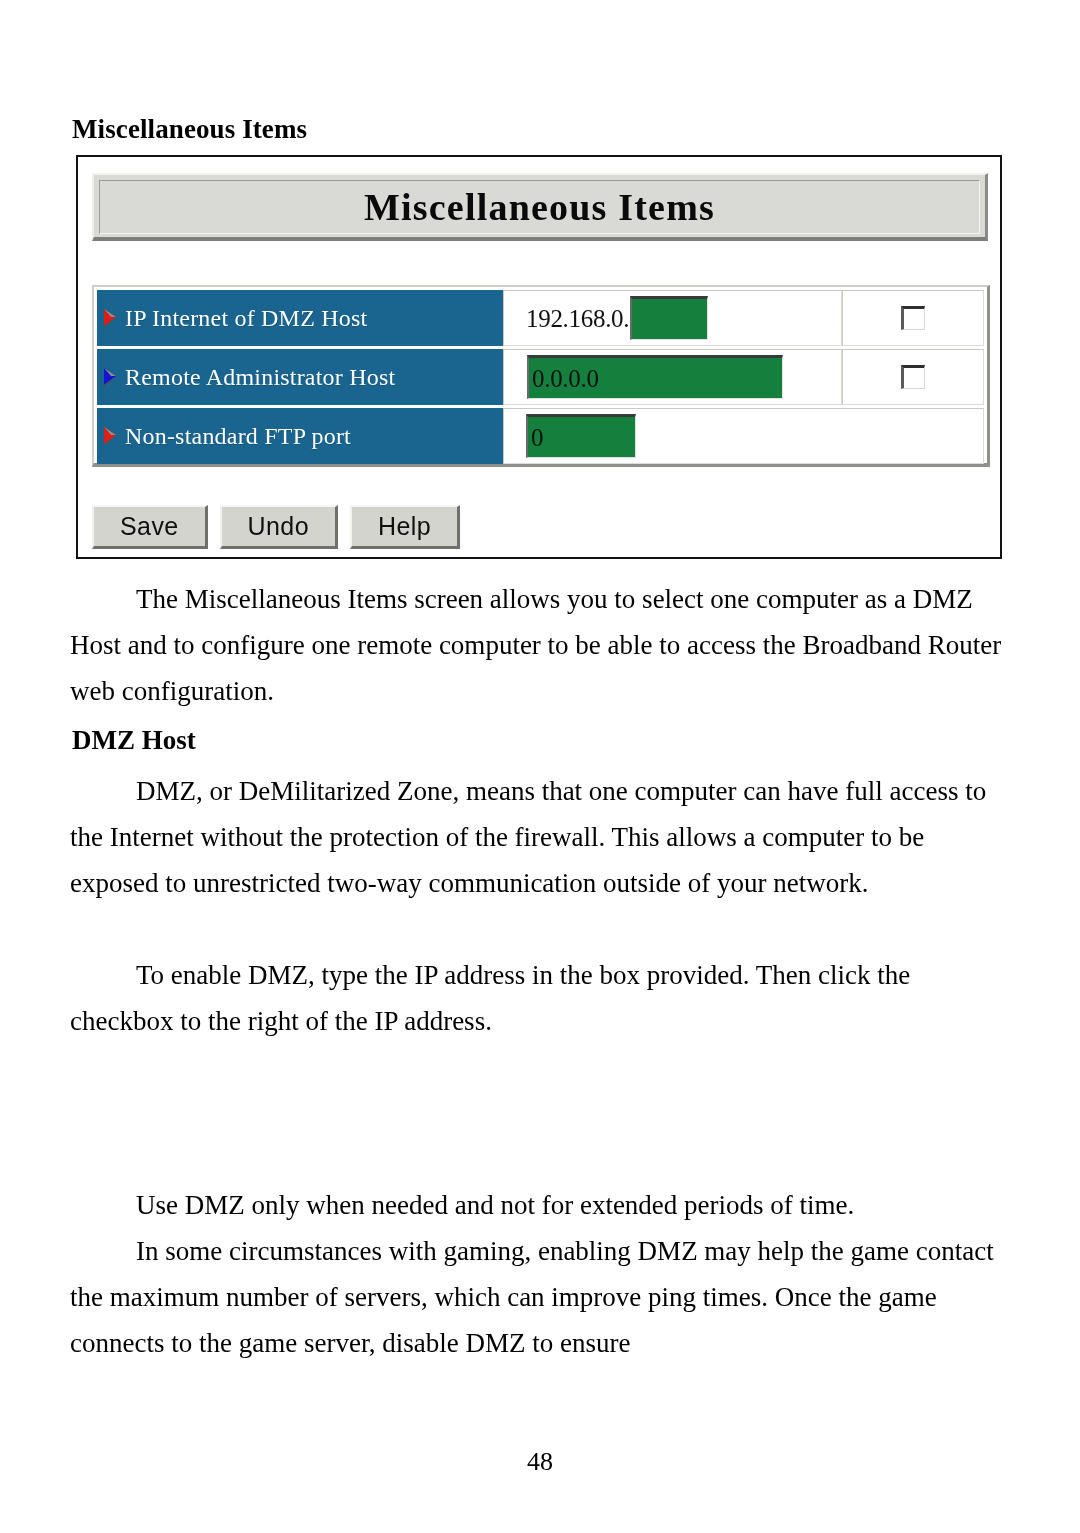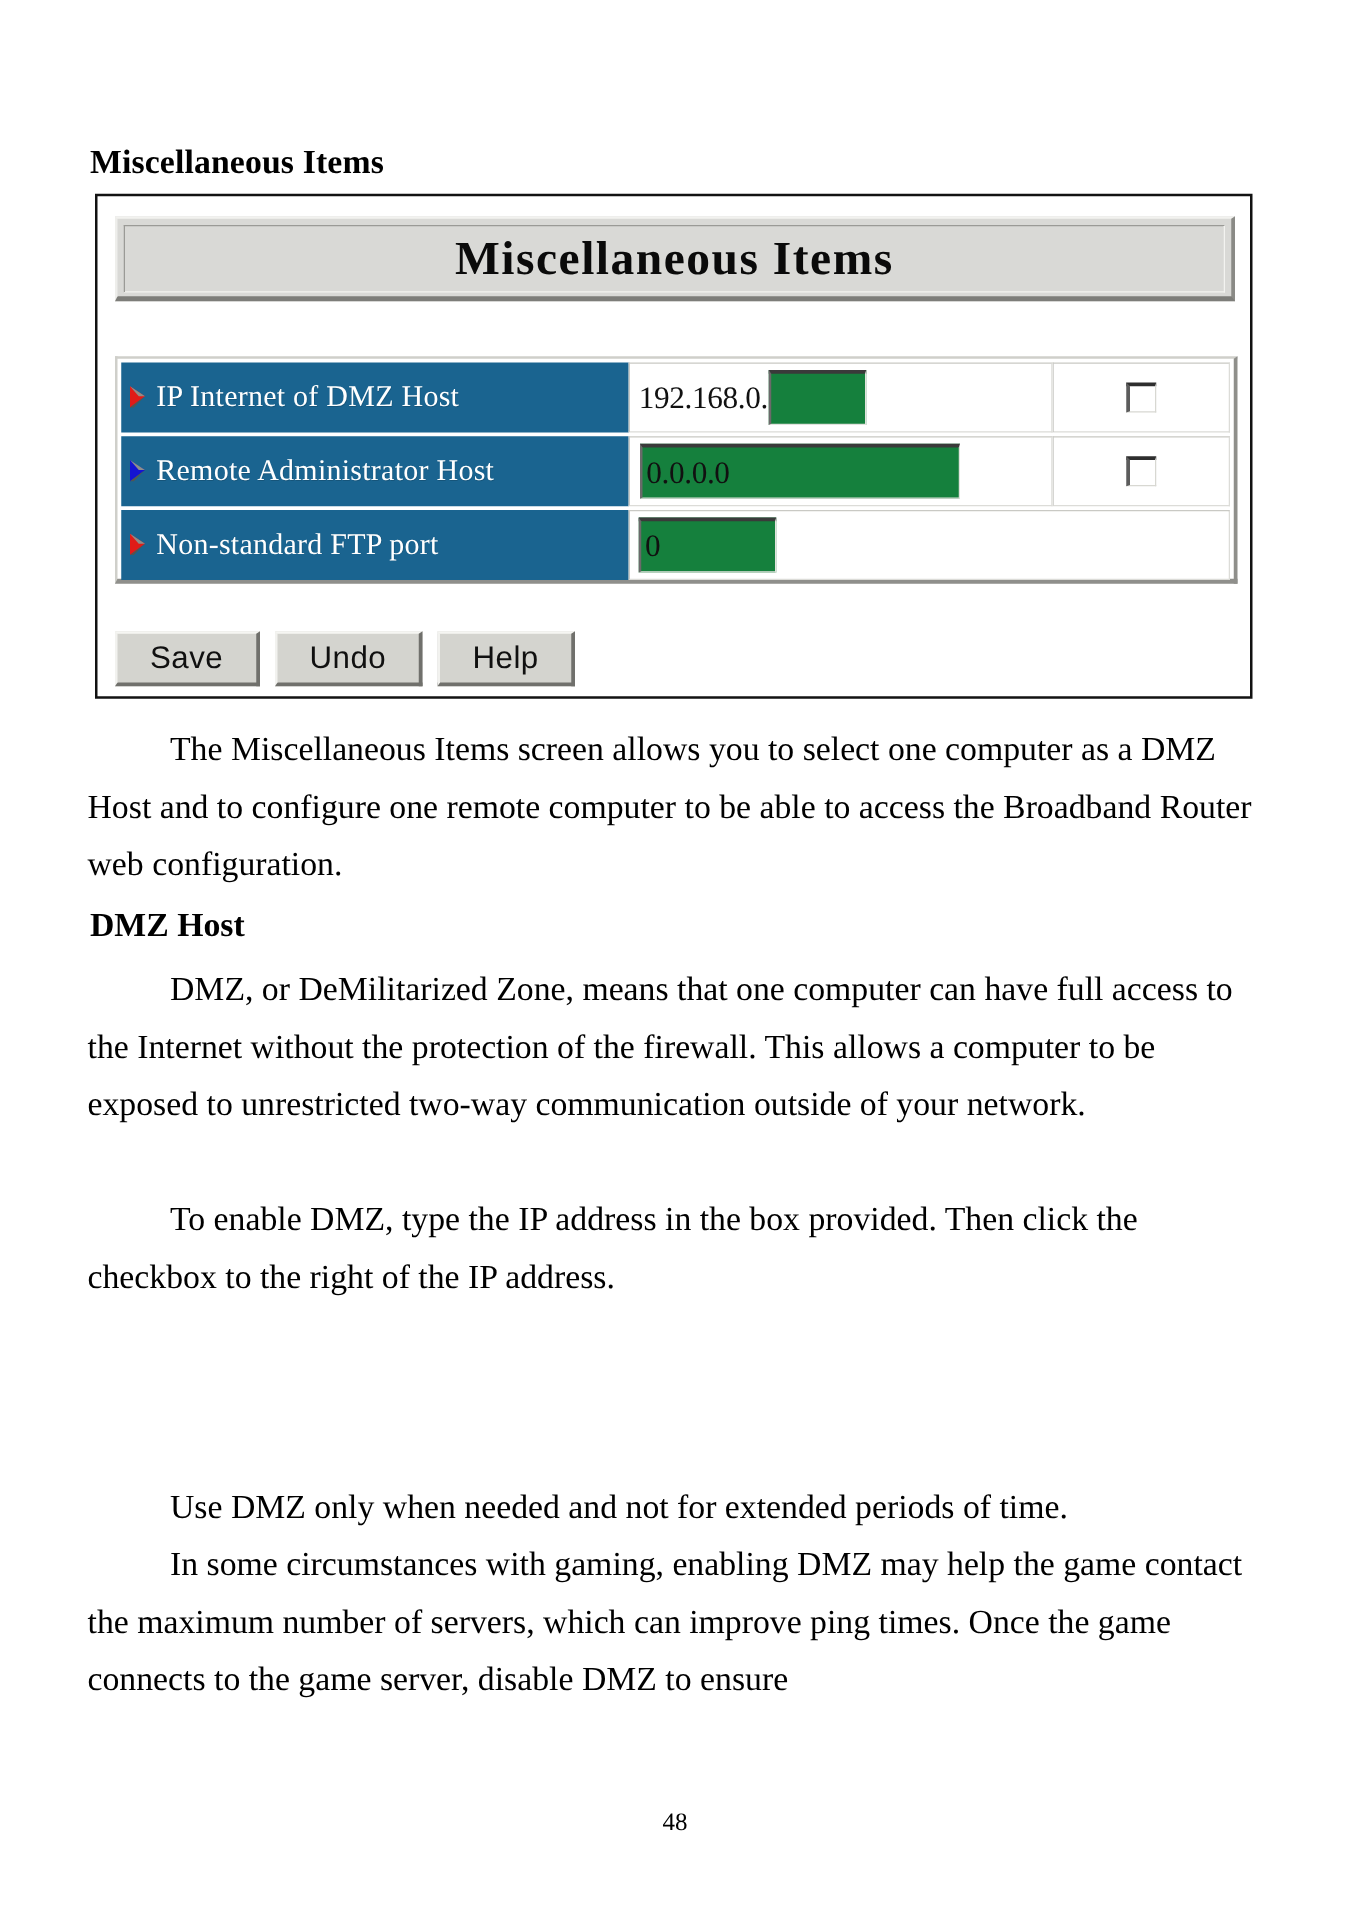--- a/index.html
+++ b/index.html
@@ -137,21 +137,21 @@
   .ui-value-cell {
     flex: 1 1 auto;
     background: #ffffff;
     border-top: 1px solid #c9c9c4;
     border-left: 1px solid #c9c9c4;
     border-right: 1px solid #dcdcd8;
     border-bottom: 1px solid #dcdcd8;
     display: flex;
     align-items: center;
     box-sizing: border-box;
-    padding-left: 7px;
+    padding-left: 22px;
     position: relative;
   }
   .ui-check-cell {
     width: 142px;
     flex: 0 0 142px;
     background: #ffffff;
     border-top: 1px solid #c9c9c4;
     border-left: 1px solid #c9c9c4;
     border-right: 1px solid #dcdcd8;
     border-bottom: 1px solid #dcdcd8;
@@ -252,21 +252,21 @@
     font-weight: bold;
     line-height: 1;
   }
 
   .page-number {
     position: absolute;
     left: 0;
     top: 1447px;
     width: 1080px;
     text-align: center;
-    font-size: 20px;
+    font-size: 26px;
   }
 </style>
 </head>
 <body>
 
 <div class="page">
 
   <div class="section-heading">Miscellaneous Items</div>
 
   <div class="figure">

